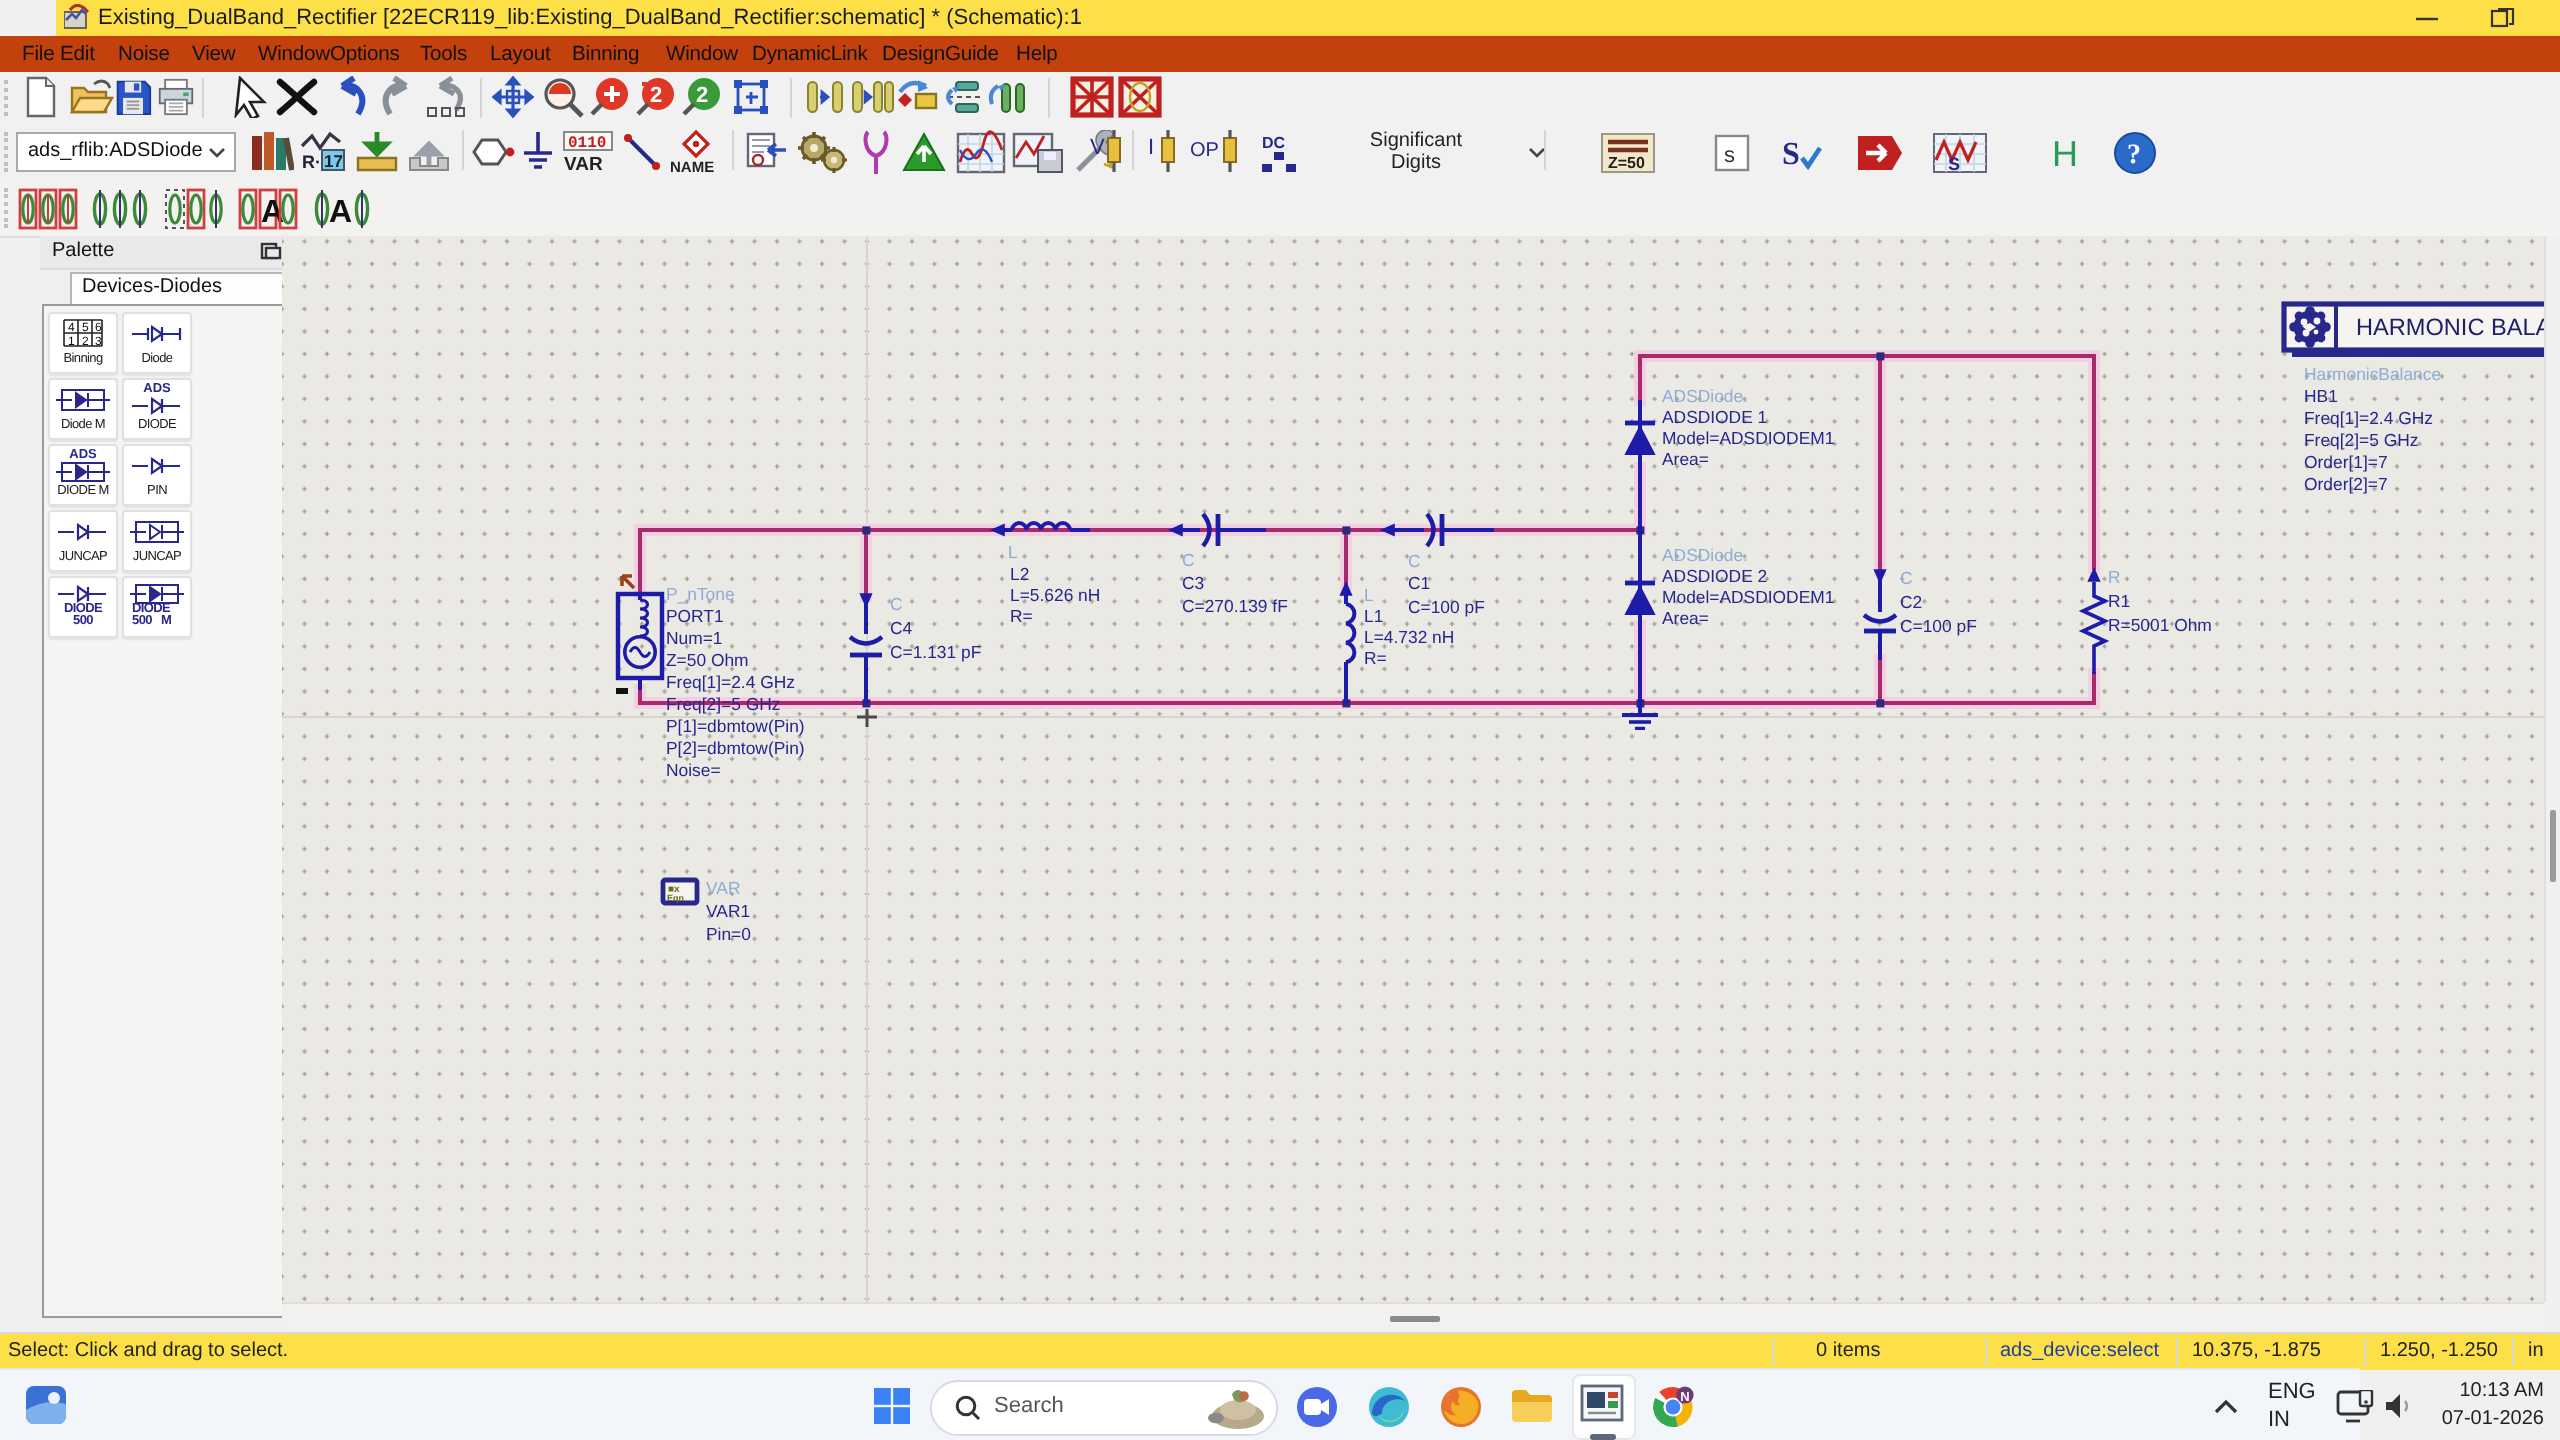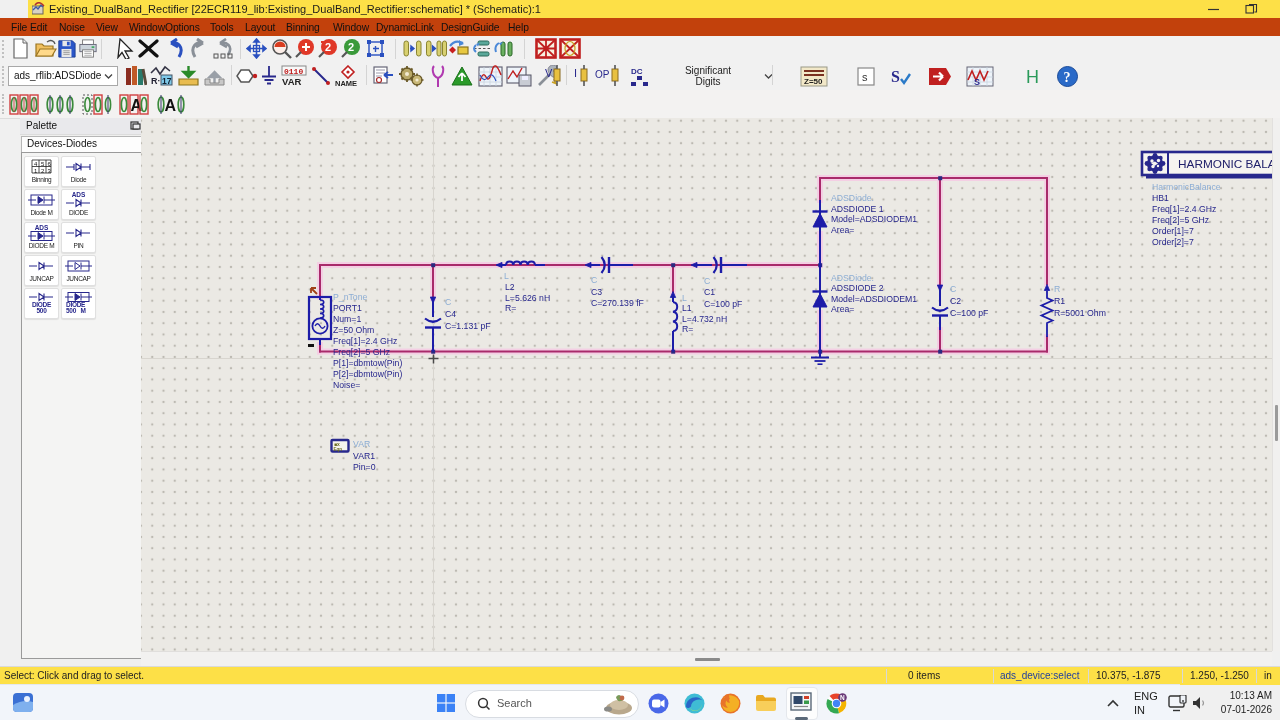--- a/index.html
+++ b/index.html
@@ -10,21 +10,21 @@
 #titletext{left:21px;top:3px;font-size:11px;color:#1a1a1a;white-space:nowrap;}
 #menubar{left:0;top:18px;width:1280px;height:18px;background:#c2410c;border-bottom:1px solid #ececec;}
 .mi{position:absolute;top:4px;font-size:10.3px;color:#111;letter-spacing:-0.1px;}
 #tb1{left:0;top:36px;width:1280px;height:26px;background:#f1f1f1;border-bottom:1px solid #e3e3e3;}
 #tb2{left:0;top:62px;width:1280px;height:28px;background:#f1f1f1;border-bottom:1px solid #e3e3e3;}
 #tb3{left:0;top:90px;width:1280px;height:28px;background:#f3f2f1;border-bottom:1px solid #dcdcdc;}
 .vsep{position:absolute;top:3px;width:1px;height:20px;background:#d4d4d4;}
 .ic{position:absolute;}
 #palette{left:0;top:118px;width:141px;height:548px;background:#efefee;border-right:1px solid #d8d8d8;margin-left:20px;}
 #palhead{left:0;top:0;width:141px;height:16px;background:#e9e9ec;border-bottom:1px solid #dcdcdc;}
-#paldrop{left:1px;top:18px;width:136px;height:15px;background:#fdfdfd;border:1px solid #b6b6b6;padding-left:23px;}
+#paldrop{left:15px;top:18px;width:136px;height:15px;background:#fdfdfd;border:1px solid #b6b6b6;padding-left:23px;}
 #palbox{left:1px;top:34px;width:137px;height:505px;background:#f4f4f3;border:1px solid #9a9a9a;border-right:none;}
 .pbtn{position:absolute;width:33px;height:29px;background:#ffffff;border:1px solid #e0e0e0;border-radius:2px;box-shadow:0 1px 1px rgba(0,0,0,0.08);}
 .plab{position:absolute;width:100%;text-align:center;font-size:6.5px;color:#202020;letter-spacing:-0.3px;}
 #canvas{left:141px;top:118px;width:1131px;height:533px;background:#ebe9e4;}
 #hscroll{left:141px;top:651px;width:1131px;height:15px;background:#f2f1f0;border-top:1px solid #e0dedc;}
 #hthumb{left:554px;top:6px;width:25px;height:3px;background:#8a8a8a;border-radius:1px;}
 #vscroll{left:1272px;top:118px;width:8px;height:533px;background:#f1f0ef;border-left:1px solid #e2e0de;}
 #vthumb{left:2px;top:287px;width:3px;height:36px;background:#9a9a9a;border-radius:1px;}
 #statusbar{left:0;top:666px;width:1280px;height:18px;background:#fde047;border-top:1px solid #dadada;}
 .st{position:absolute;top:3px;font-size:10px;color:#222;}

